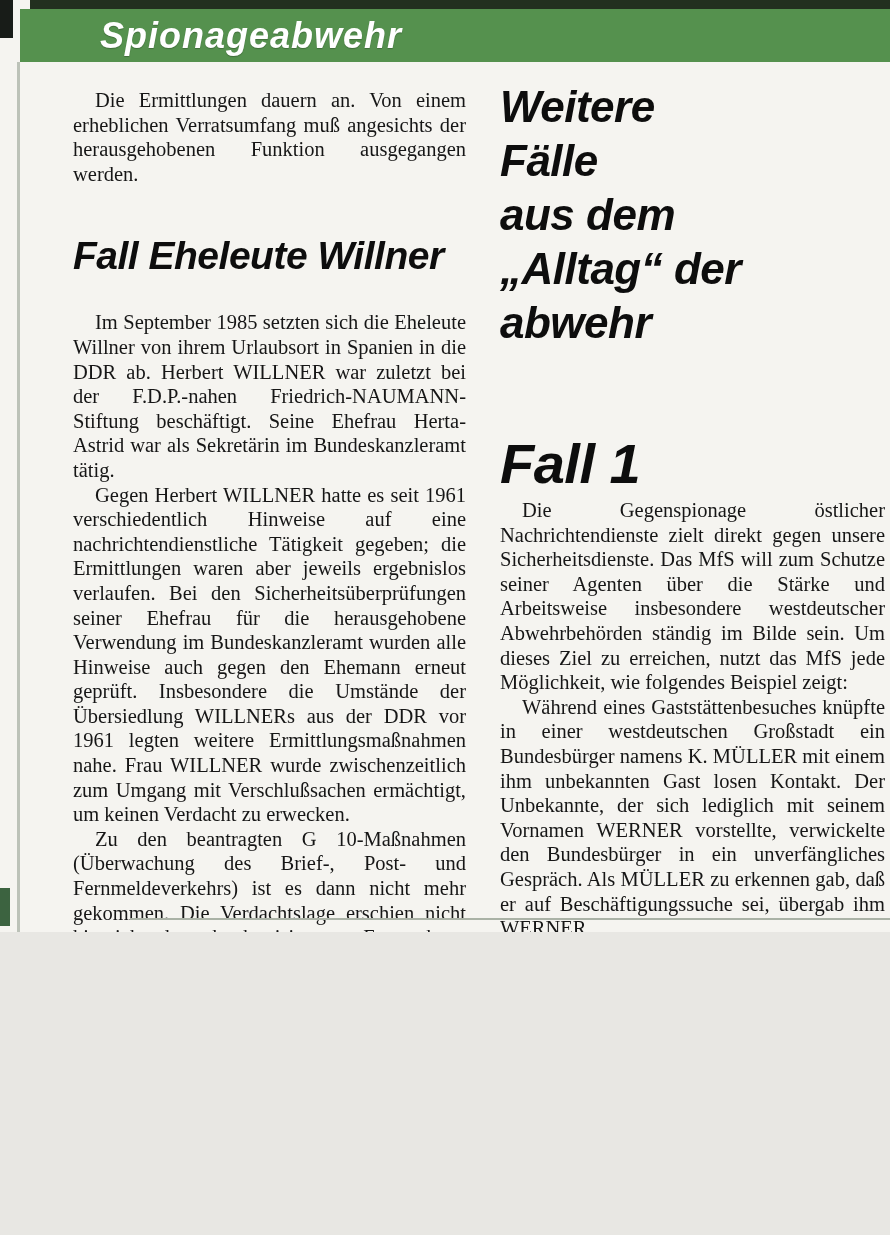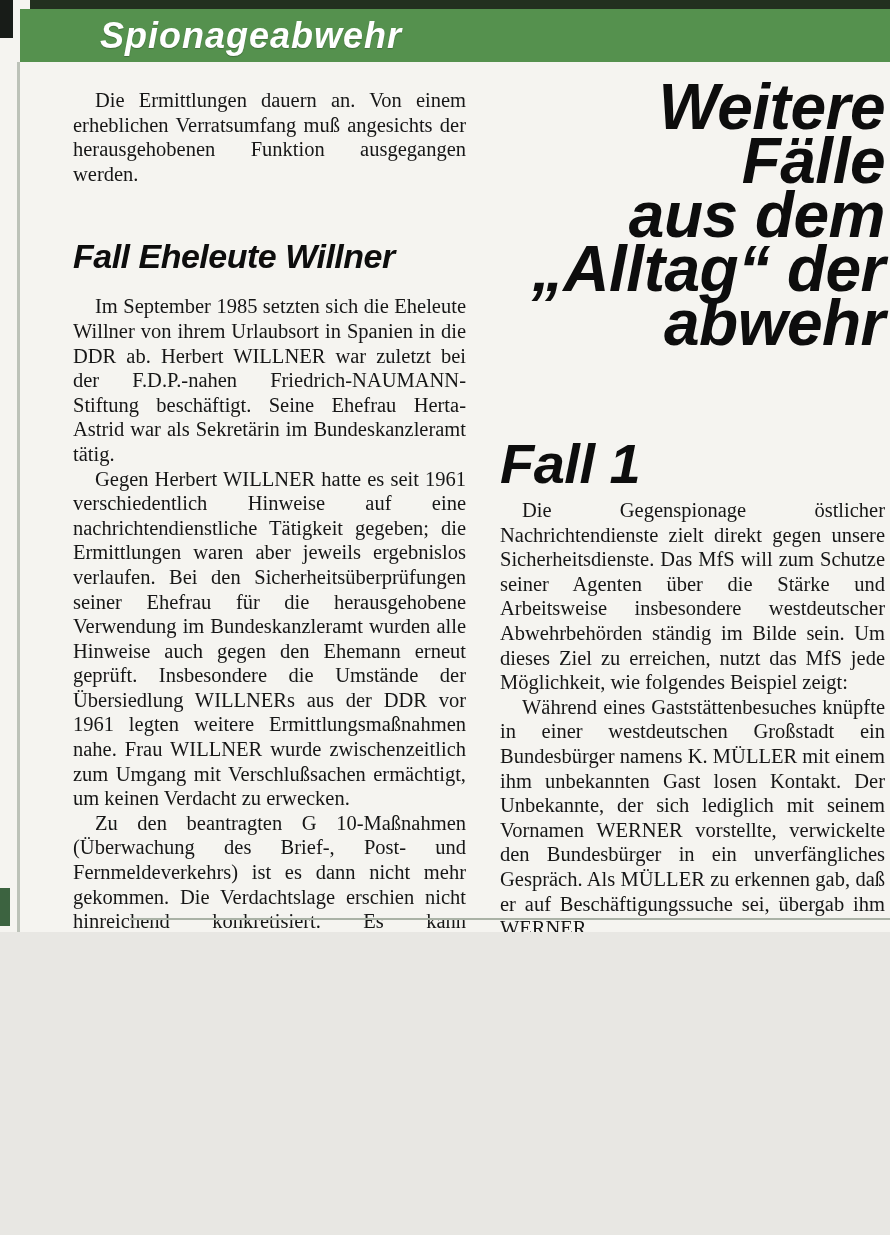--- a/index.html
+++ b/index.html
@@ -37,22 +37,22 @@
   .col p{margin:0;text-indent:22px;hyphens:auto;-webkit-hyphens:auto;}
 
   .case-heading{
     font-family:"Liberation Sans", sans-serif;
     font-weight:bold;font-style:italic;
     color:#0d0d0d;
     text-align:justify;
     margin:0;
     letter-spacing:-0.5px;
   }
-  .heading-willner{font-size:34px;line-height:48px;margin-top:46px;margin-bottom:14px;}
-  .heading-weitere{font-size:64px;line-height:54px;text-align:right;}
+  .heading-willner{font-size:39px;line-height:48px;margin-top:46px;margin-bottom:30px;}
+  .heading-weitere{font-size:44px;line-height:54px;text-align:left;}
   .heading-weitere span{display:block;}
   .heading-fall1{font-size:56px;line-height:44px;margin-top:92px;margin-bottom:12px;text-align:left;}
 
   .page-number{
     position:absolute;left:85px;top:1148px;
     font-size:20px;font-family:Liberation Sans, sans-serif;color:#4d7c0f;text-align:center;
   }
 </style>
 </head>
 <body>

